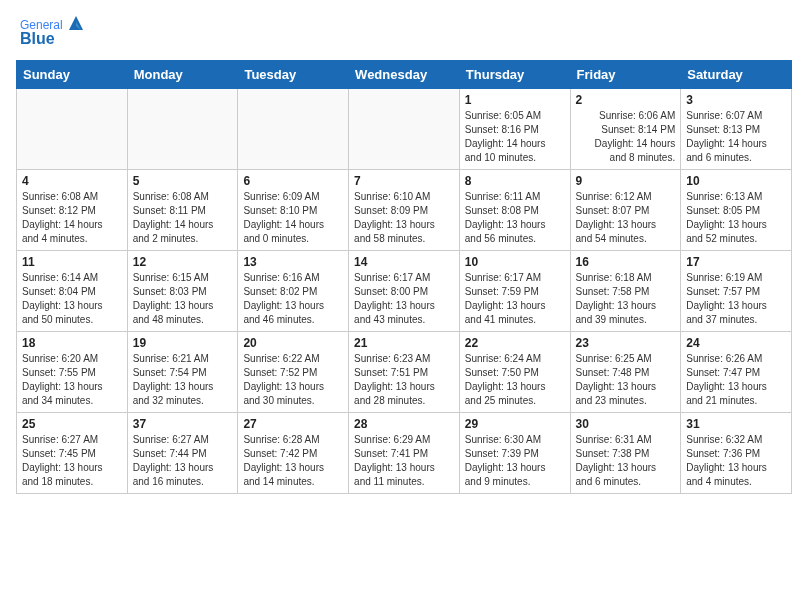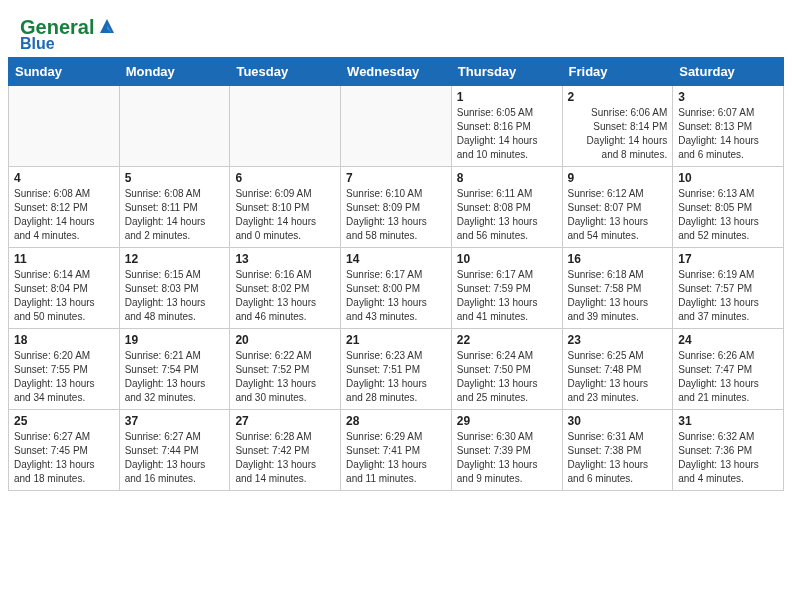--- a/index.html
+++ b/index.html
@@ -27,21 +27,21 @@
       font-weight: bold;
       color: #333;
     }
     .subtitle {
       font-size: 16px;
       color: #555;
     }
     .calendar {
       width: 100%;
       border-collapse: collapse;
-      margin: 0;
+      margin: 8px;
     }
     .calendar th {
       background-color: #1a6ab5;
       color: #fff;
       text-align: left;
       padding: 6px 6px;
       font-size: 13px;
       font-weight: bold;
       border: 1px solid #1a6ab5;
     }
@@ -77,21 +77,21 @@
     }
   </style>
 </head>
 <body>
 
 <div>
   <div class="header">
     <div class="logo">
       <div>
         <div style="display:flex;align-items:center;">
-          <span style="font-size:20px;font-weight:bold;color:#15803d;">General</span>
+          <span style="font-size:12px;font-weight:normal;color:#3b82f6;">General</span>
           <svg width="22" height="22" viewBox="0 0 22 22" style="margin-left:2px;margin-top:-4px;">
             <polygon points="4,18 11,4 18,18" fill="#1a6ab5"></polygon>
             <polygon points="11,14 16,18 11,10" fill="#4a9fd5" opacity="0.7"></polygon>
           </svg>
         </div>
         <div style="font-size:16px;font-weight:bold;color:#1a6ab5;margin-top:-4px;">Blue</div>
       </div>
     </div>
     <div class="title-area">
       <div class="main-title"></div>

